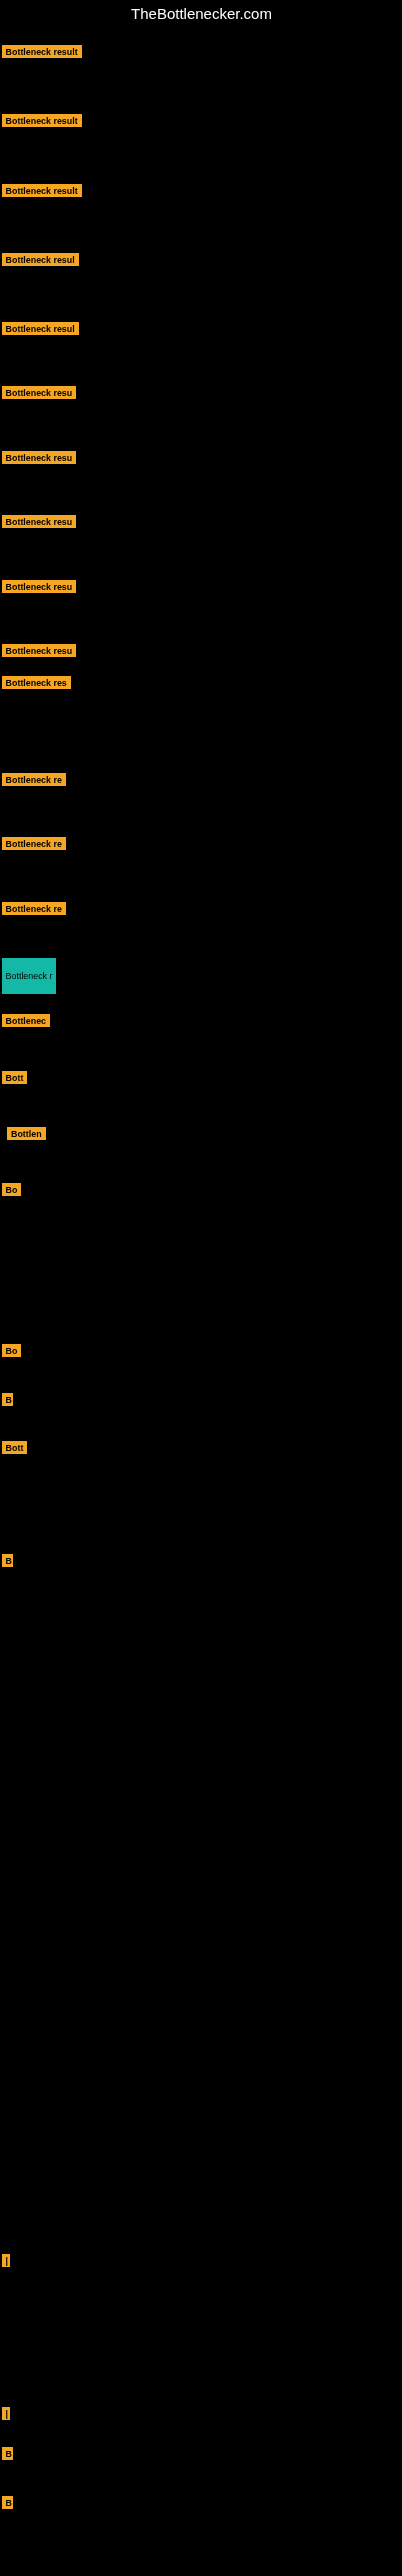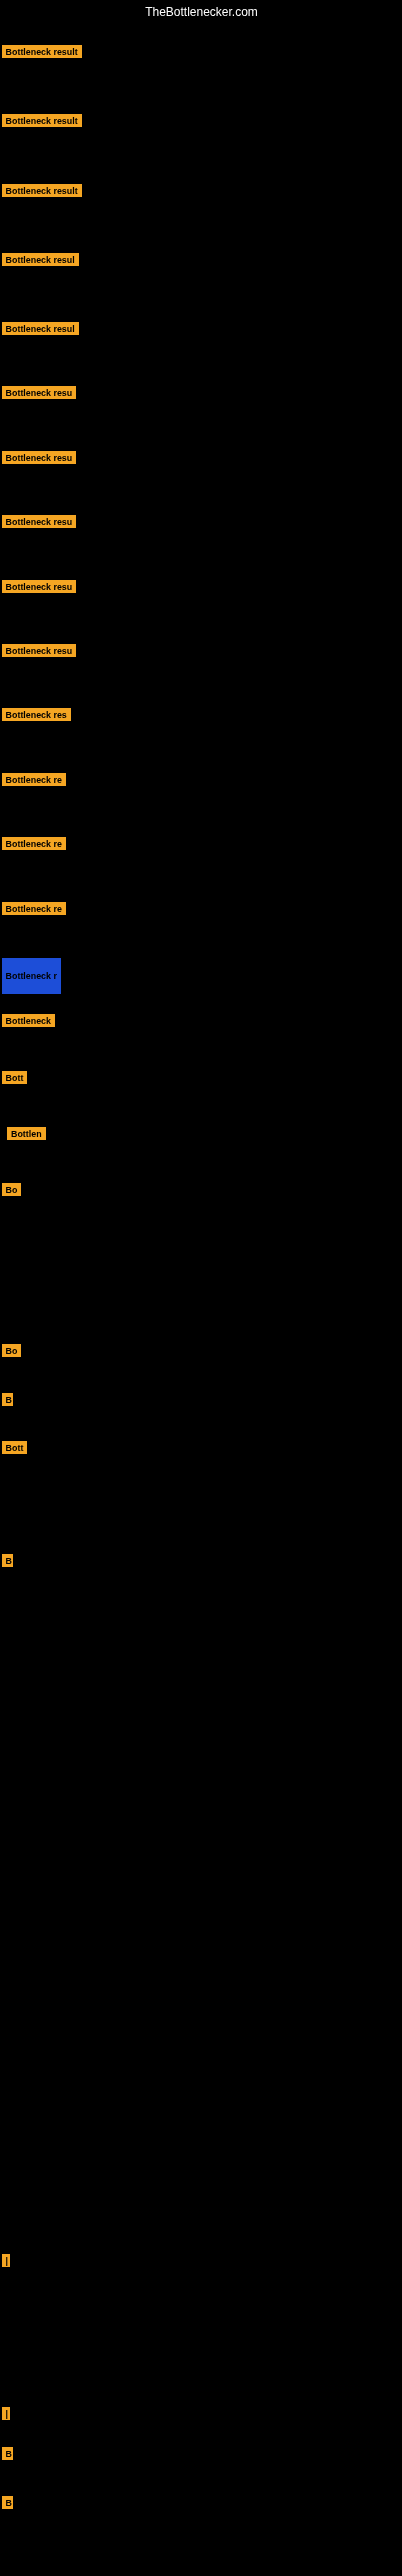--- a/index.html
+++ b/index.html
@@ -12,21 +12,21 @@
       background-color: #000;
       width: 403px;
       min-height: 2576px;
       font-family: Arial, sans-serif;
       position: relative;
     }
 
     .site-title {
       text-align: center;
       color: #fff;
-      font-size: 12px;
+      font-size: 15px;
       padding: 4.8px 0 3.2px 0;
       font-weight: normal;
     }
   </style>
 </head>
 <body>
 
 <div style="position:relative; width:403px; min-height:2576px; background:#000;">
 
   <div class="site-title">TheBottlenecker.com</div>
@@ -36,26 +36,26 @@
 <div style="position: absolute; left: 1.6px; top: 45px;"><span style="display: inline-block; background-color: rgb(245, 166, 35); color: rgb(0, 0, 0); font-size: 8.9px; font-weight: bold; padding: 1.6px 4px; max-width: 119px; overflow: hidden; white-space: nowrap;">Bottleneck result</span></div>
     <div style="position: absolute; left: 1.6px; top: 114px;"><span style="display: inline-block; background-color: rgb(245, 166, 35); color: rgb(0, 0, 0); font-size: 8.9px; font-weight: bold; padding: 1.6px 4px; max-width: 117px; overflow: hidden; white-space: nowrap;">Bottleneck result</span></div>
     <div style="position: absolute; left: 1.6px; top: 184px;"><span style="display: inline-block; background-color: rgb(245, 166, 35); color: rgb(0, 0, 0); font-size: 8.9px; font-weight: bold; padding: 1.6px 4px; max-width: 117px; overflow: hidden; white-space: nowrap;">Bottleneck result</span></div>
     <div style="position: absolute; left: 1.6px; top: 253px;"><span style="display: inline-block; background-color: rgb(245, 166, 35); color: rgb(0, 0, 0); font-size: 8.9px; font-weight: bold; padding: 1.6px 4px; max-width: 111px; overflow: hidden; white-space: nowrap;">Bottleneck resul</span></div>
     <div style="position: absolute; left: 1.6px; top: 322px;"><span style="display: inline-block; background-color: rgb(245, 166, 35); color: rgb(0, 0, 0); font-size: 8.9px; font-weight: bold; padding: 1.6px 4px; max-width: 111px; overflow: hidden; white-space: nowrap;">Bottleneck resul</span></div>
     <div style="position: absolute; left: 1.6px; top: 386px;"><span style="display: inline-block; background-color: rgb(245, 166, 35); color: rgb(0, 0, 0); font-size: 8.9px; font-weight: bold; padding: 1.6px 4px; max-width: 105px; overflow: hidden; white-space: nowrap;">Bottleneck resu</span></div>
     <div style="position: absolute; left: 1.6px; top: 451px;"><span style="display: inline-block; background-color: rgb(245, 166, 35); color: rgb(0, 0, 0); font-size: 8.9px; font-weight: bold; padding: 1.6px 4px; max-width: 105px; overflow: hidden; white-space: nowrap;">Bottleneck resu</span></div>
     <div style="position: absolute; left: 1.6px; top: 515px;"><span style="display: inline-block; background-color: rgb(245, 166, 35); color: rgb(0, 0, 0); font-size: 8.9px; font-weight: bold; padding: 1.6px 4px; max-width: 105px; overflow: hidden; white-space: nowrap;">Bottleneck resu</span></div>
     <div style="position: absolute; left: 1.6px; top: 580px;"><span style="display: inline-block; background-color: rgb(245, 166, 35); color: rgb(0, 0, 0); font-size: 8.9px; font-weight: bold; padding: 1.6px 4px; max-width: 103px; overflow: hidden; white-space: nowrap;">Bottleneck resu</span></div>
     <div style="position: absolute; left: 1.6px; top: 644px;"><span style="display: inline-block; background-color: rgb(245, 166, 35); color: rgb(0, 0, 0); font-size: 8.9px; font-weight: bold; padding: 1.6px 4px; max-width: 101px; overflow: hidden; white-space: nowrap;">Bottleneck resu</span></div>
-    <div style="position: absolute; left: 1.6px; top: 708px; text-align: center;"><span style="display: inline-block; background-color: rgb(245, 166, 35); color: rgb(0, 0, 0); font-size: 8.9px; font-weight: bold; padding: 1.6px 4px; max-width: 95px; overflow: hidden; white-space: nowrap;">Bottleneck res</span></div>
+    <div style="position: absolute; left: 1.6px; top: 676px; text-align: center;"><span style="display: inline-block; background-color: rgb(245, 166, 35); color: rgb(0, 0, 0); font-size: 8.9px; font-weight: bold; padding: 1.6px 4px; max-width: 95px; overflow: hidden; white-space: nowrap;">Bottleneck res</span></div>
     <div style="position: absolute; left: 1.6px; top: 773px;"><span style="display: inline-block; background-color: rgb(245, 166, 35); color: rgb(0, 0, 0); font-size: 8.9px; font-weight: bold; padding: 1.6px 4px; max-width: 89px; overflow: hidden; white-space: nowrap;">Bottleneck re</span></div>
     <div style="position: absolute; left: 1.6px; top: 837px;"><span style="display: inline-block; background-color: rgb(245, 166, 35); color: rgb(0, 0, 0); font-size: 8.9px; font-weight: bold; padding: 1.6px 4px; max-width: 87px; overflow: hidden; white-space: nowrap;">Bottleneck re</span></div>
     <div style="position: absolute; left: 1.6px; top: 902px;"><span style="display: inline-block; background-color: rgb(245, 166, 35); color: rgb(0, 0, 0); font-size: 8.9px; font-weight: bold; padding: 1.6px 4px; max-width: 87px; overflow: hidden; white-space: nowrap;">Bottleneck re</span></div>
-    <div style="position: absolute; left: 1.6px; top: 958px;"><span style="display: inline-block; background-color: #1d4ed8; color: rgb(0, 0, 0); font-size: 8.9px; font-weight: bold; padding: 13px 4px; max-width: 72px; overflow: hidden; white-space: nowrap;">Bottleneck r</span></div>
-    <div style="position: absolute; left: 1.6px; top: 1014px;"><span style="display: inline-block; background-color: rgb(245, 166, 35); color: rgb(0, 0, 0); font-size: 8.9px; font-weight: bold; padding: 1.6px 4px; max-width: 60px; overflow: hidden; white-space: nowrap;">Bottleneck</span></div>
+    <div style="position: absolute; left: 1.6px; top: 958px;"><span style="display: inline-block; background-color: #14b8a6; color: rgb(0, 0, 0); font-size: 8.9px; font-weight: normal; padding: 13px 4px; max-width: 72px; overflow: hidden; white-space: nowrap;">Bottleneck r</span></div>
+    <div style="position: absolute; left: 1.6px; top: 1014px;"><span style="display: inline-block; background-color: rgb(245, 166, 35); color: rgb(0, 0, 0); font-size: 8.9px; font-weight: bold; padding: 1.6px 4px; max-width: 60px; overflow: hidden; white-space: nowrap;">Bottlenec</span></div>
     <div style="position: absolute; left: 1.6px; top: 1071px;"><span style="display: inline-block; background-color: rgb(245, 166, 35); color: rgb(0, 0, 0); font-size: 8.9px; font-weight: bold; padding: 1.6px 4px; max-width: 34px; overflow: hidden; white-space: nowrap;">Bott</span></div>
     <div style="position: absolute; left: 7px; top: 1127px;"><span style="display: inline-block; background-color: rgb(245, 166, 35); color: rgb(0, 0, 0); font-size: 8.9px; font-weight: bold; padding: 1.6px 4px; max-width: 48px; overflow: hidden; white-space: nowrap;">Bottlen</span></div>
     <div style="position: absolute; left: 1.6px; top: 1183px;"><span style="display: inline-block; background-color: rgb(245, 166, 35); color: rgb(0, 0, 0); font-size: 8.9px; font-weight: bold; padding: 1.6px 4px; max-width: 22.5px; overflow: hidden; white-space: nowrap;">Bo</span></div>
     <div style="position: absolute; left: 1.6px; top: 1344px;"><span style="display: inline-block; background-color: rgb(245, 166, 35); color: rgb(0, 0, 0); font-size: 8.9px; font-weight: bold; padding: 1.6px 4px; max-width: 22.5px; overflow: hidden; white-space: nowrap;">Bo</span></div>
     <div style="position: absolute; left: 1.6px; top: 1393px;"><span style="display: inline-block; background-color: rgb(245, 166, 35); color: rgb(0, 0, 0); font-size: 8.9px; font-weight: bold; padding: 1.6px 4px; max-width: 11.3px; overflow: hidden; white-space: nowrap;">B</span></div>
     <div style="position: absolute; left: 1.6px; top: 1441px;"><span style="display: inline-block; background-color: rgb(245, 166, 35); color: rgb(0, 0, 0); font-size: 8.9px; font-weight: bold; padding: 1.6px 4px; max-width: 34px; overflow: hidden; white-space: nowrap;">Bott</span></div>
     <div style="position: absolute; left: 1.6px; top: 1554px;"><span style="display: inline-block; background-color: rgb(245, 166, 35); color: rgb(0, 0, 0); font-size: 8.9px; font-weight: bold; padding: 1.6px 4px; max-width: 11.3px; overflow: hidden; white-space: nowrap;">B</span></div>
     <div style="position: absolute; left: 1.6px; top: 2254px;"><span style="display: inline-block; background-color: rgb(245, 166, 35); color: rgb(0, 0, 0); font-size: 8.9px; font-weight: bold; padding: 1.6px 4px; max-width: 8px; overflow: hidden; white-space: nowrap;">|</span></div>
     <div style="position: absolute; left: 1.6px; top: 2407px;"><span style="display: inline-block; background-color: rgb(245, 166, 35); color: rgb(0, 0, 0); font-size: 8.9px; font-weight: bold; padding: 1.6px 4px; max-width: 8px; overflow: hidden; white-space: nowrap;">|</span></div>
     <div style="position: absolute; left: 1.6px; top: 2447px;"><span style="display: inline-block; background-color: rgb(245, 166, 35); color: rgb(0, 0, 0); font-size: 8.9px; font-weight: bold; padding: 1.6px 4px; max-width: 11.3px; overflow: hidden; white-space: nowrap;">B</span></div>

